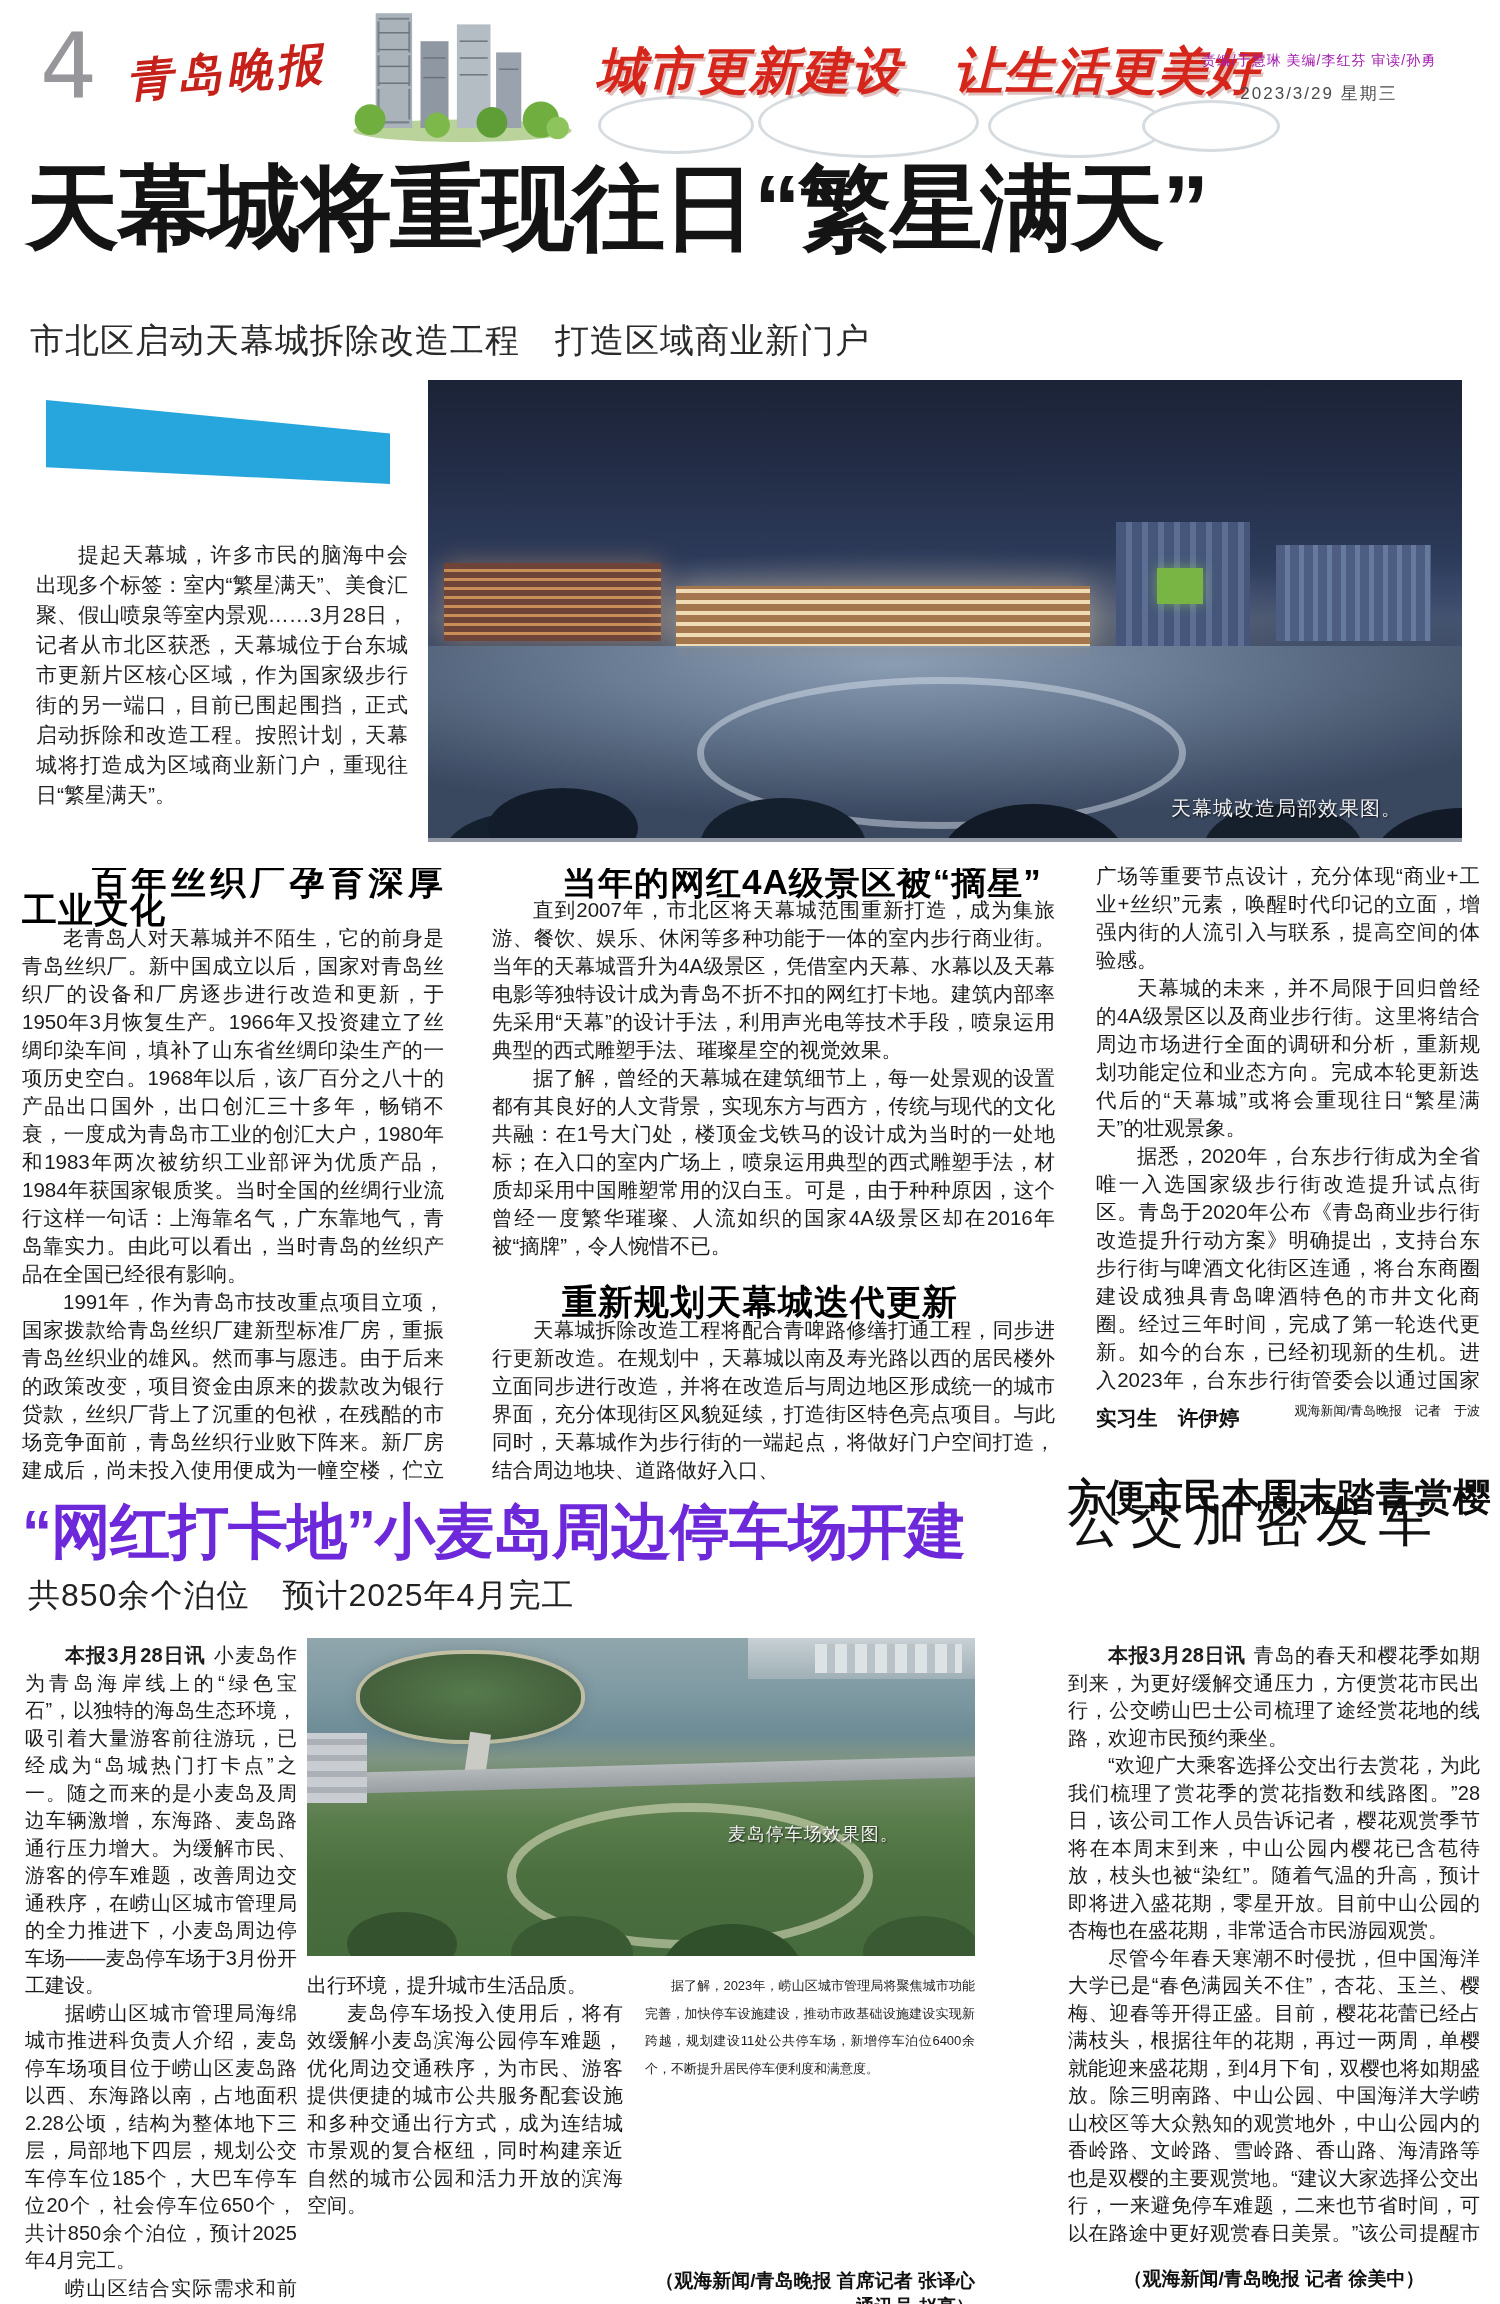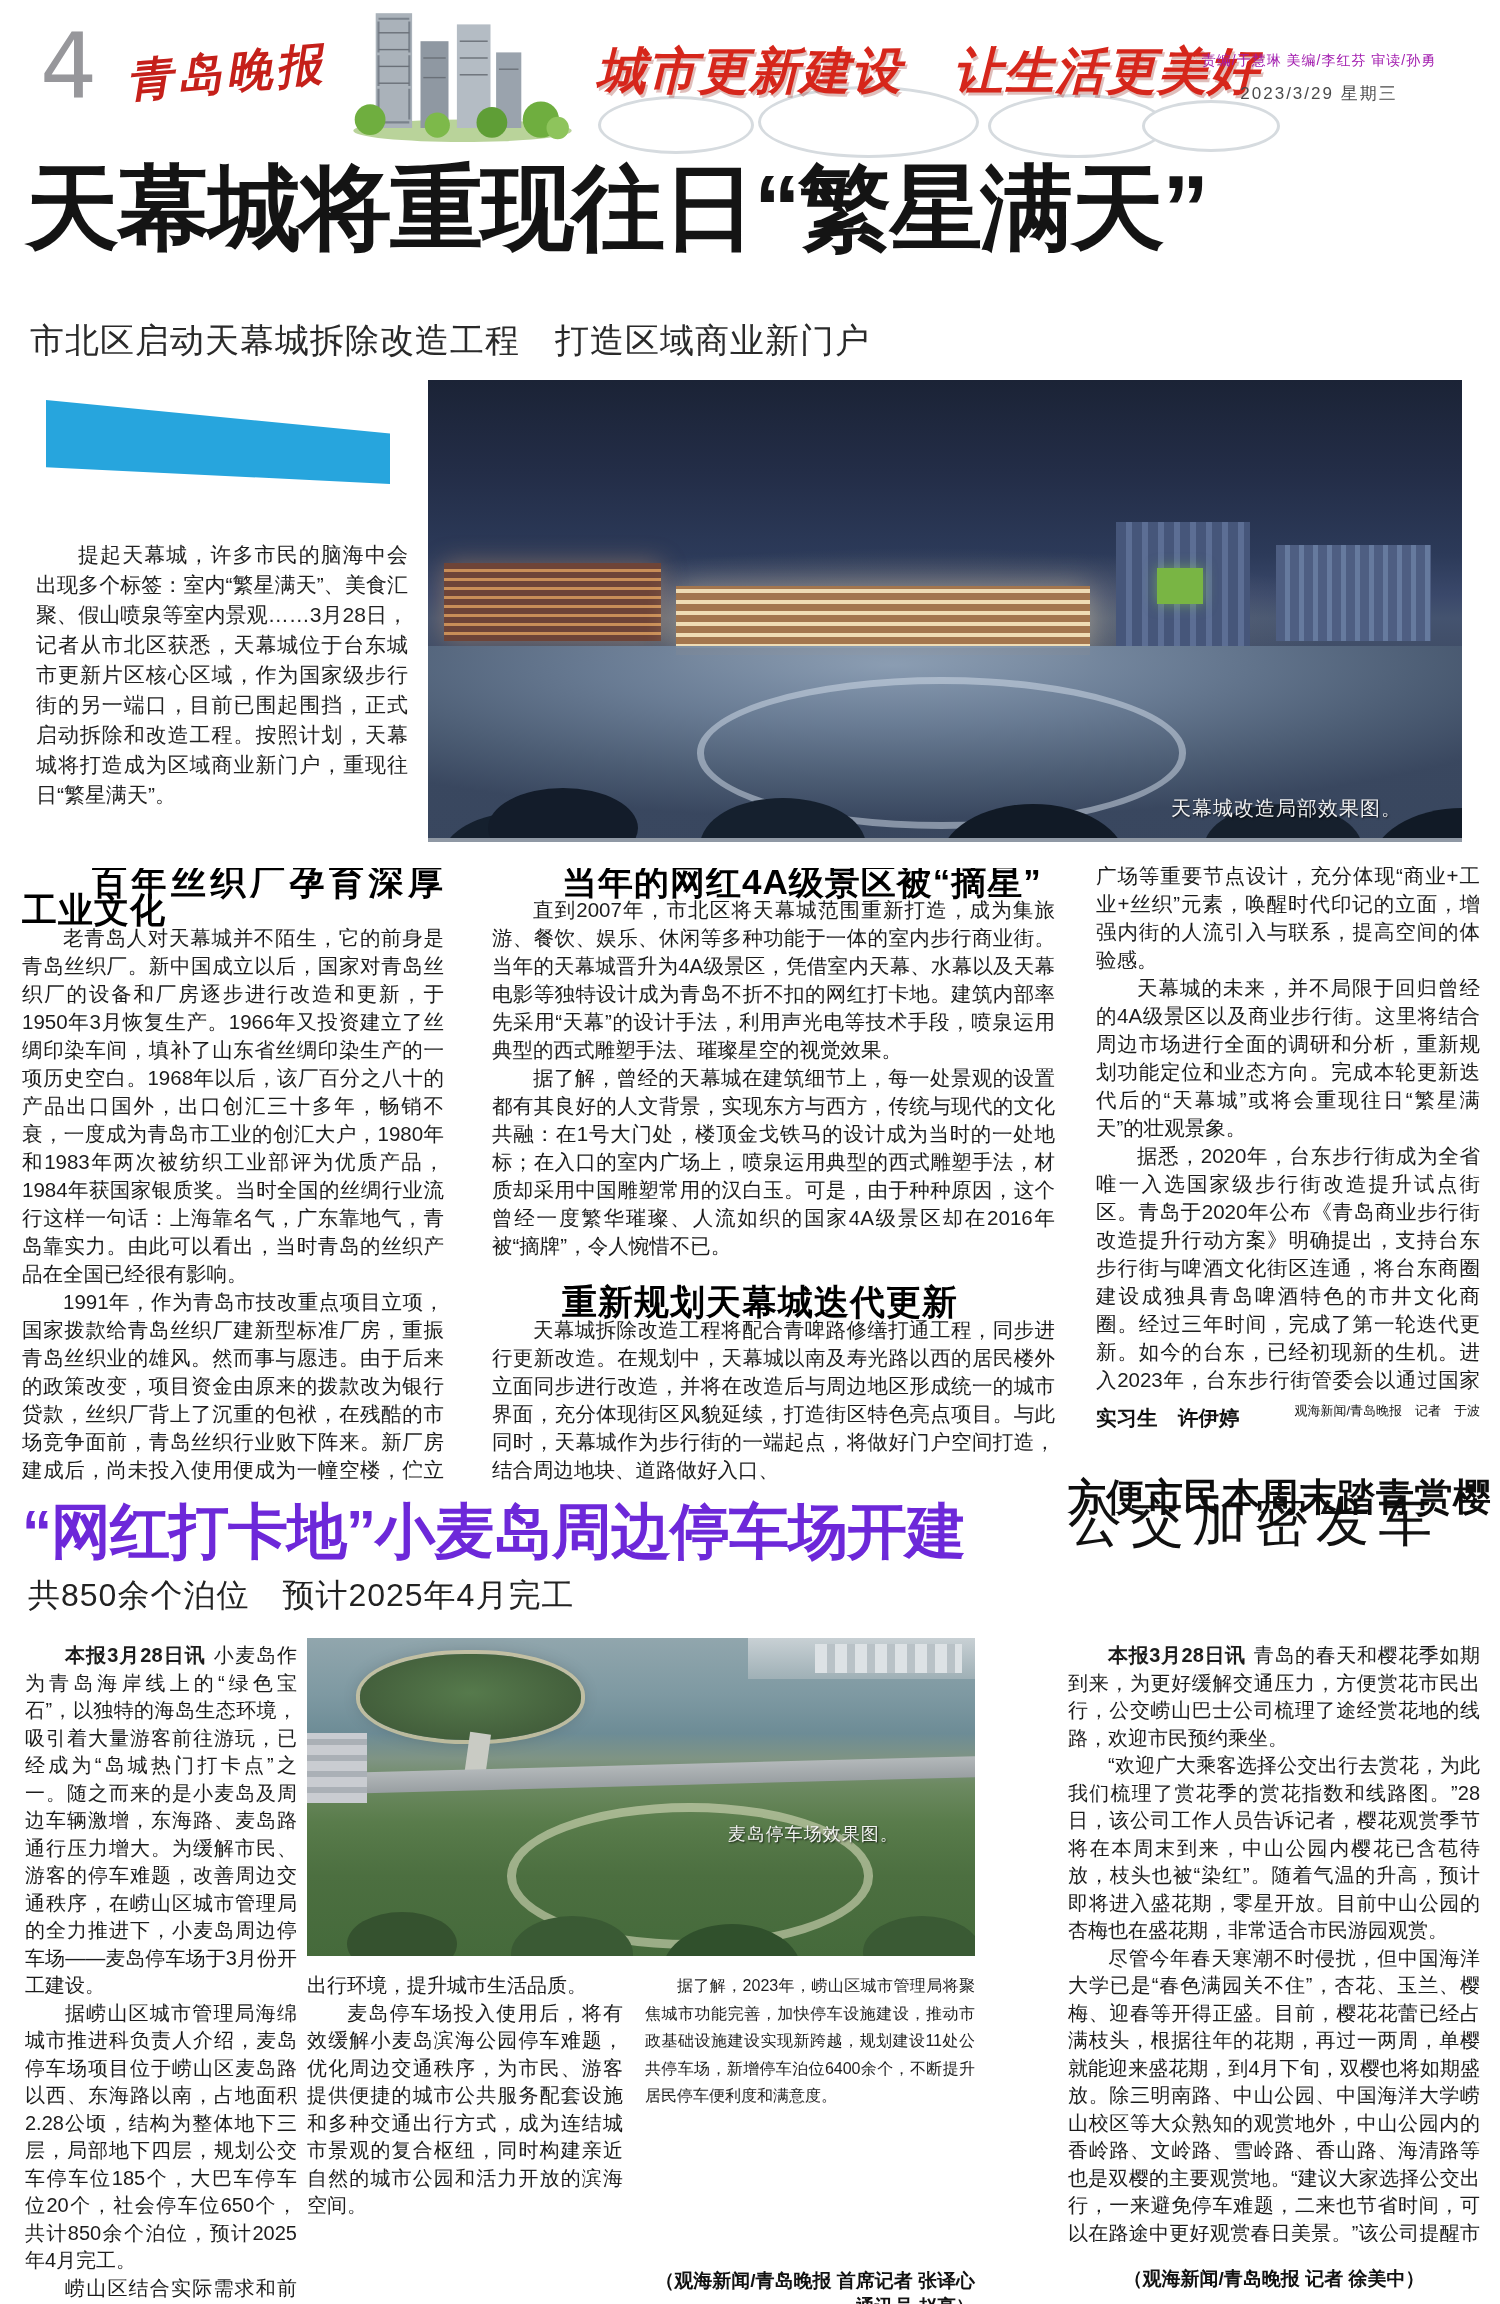--- a/index.html
+++ b/index.html
@@ -101,21 +101,21 @@
            font-size:20.5px;font-weight:700;color:#111;}
   .lead{font-weight:700;margin-right:8px;}
 
   
   .parking-headline{position:absolute;left:22px;top:1492px;font-size:60px;font-weight:700;
                     color:#6d28d9;letter-spacing:-1px;white-space:nowrap;}
   .parking-subhead{position:absolute;left:28px;top:1574px;font-size:32px;font-weight:400;
                    color:#222;letter-spacing:1px;}
   .colA{left:25px;top:1642px;width:272px;height:660px;font-size:20px;line-height:27.5px;}
   .colB{left:307px;top:1972px;width:316px;height:330px;font-size:20px;line-height:27.5px;}
-  .colC{left:645px;top:1972px;width:330px;height:296px;font-size:16px;line-height:27.5px;}
+  .colC{left:645px;top:1972px;width:330px;height:296px;font-size:13px;line-height:27.5px;}
   .parking-byline{position:absolute;left:645px;top:2268px;width:330px;text-align:right;
                   font-size:19px;font-weight:700;color:#111;}
 
   
   .bus-h1{position:absolute;left:1068px;top:1486px;font-size:54px;font-weight:400;
           color:#111;letter-spacing:8px;}
   .bus-h2{position:absolute;left:1068px;top:1472px;font-size:38px;font-weight:900;
           color:#0d0d0d;letter-spacing:0.5px;white-space:nowrap;}
   .busCol{left:1068px;top:1642px;width:412px;height:600px;font-size:20px;line-height:27.5px;}
   .bus-byline{position:absolute;left:1068px;top:2266px;width:412px;text-align:center;

